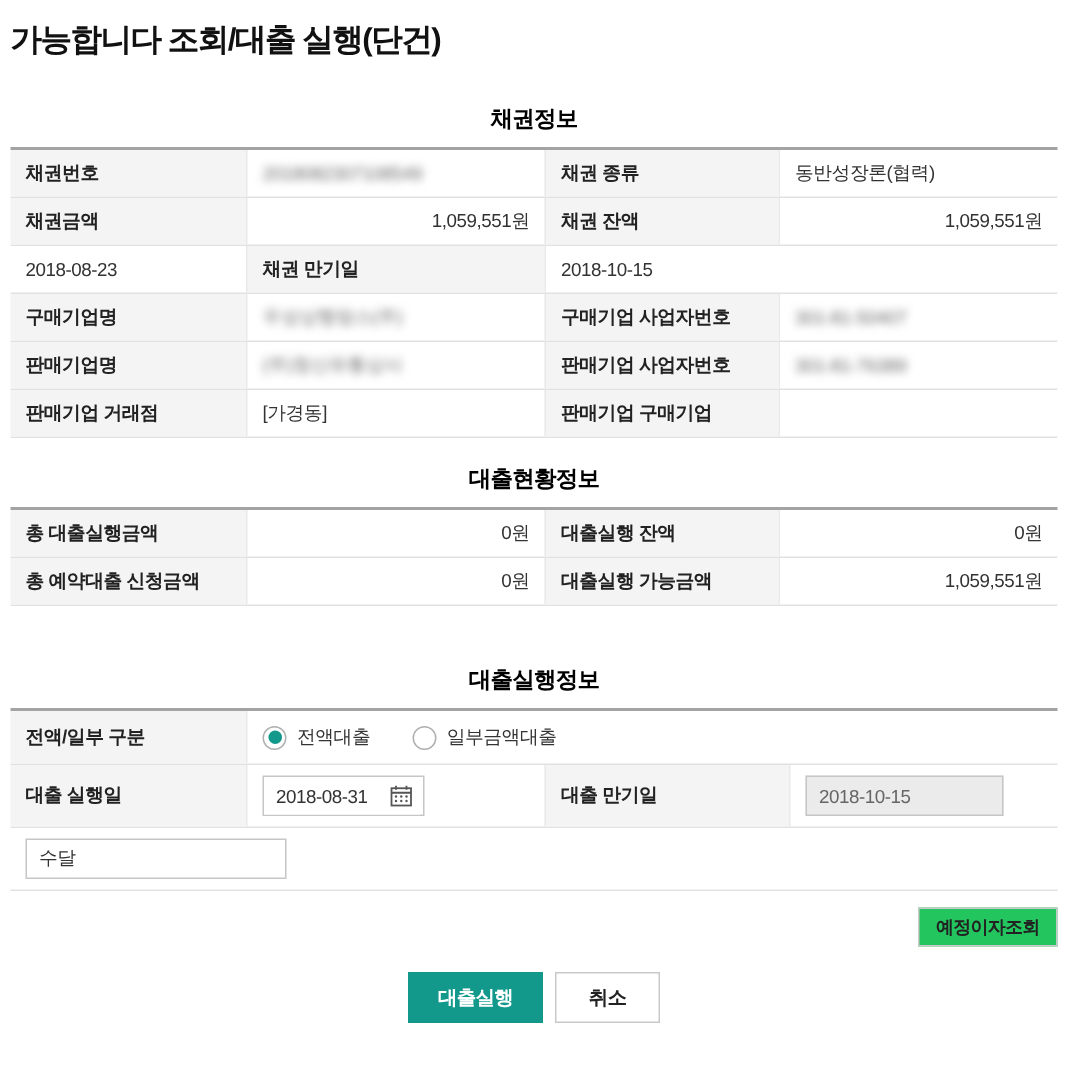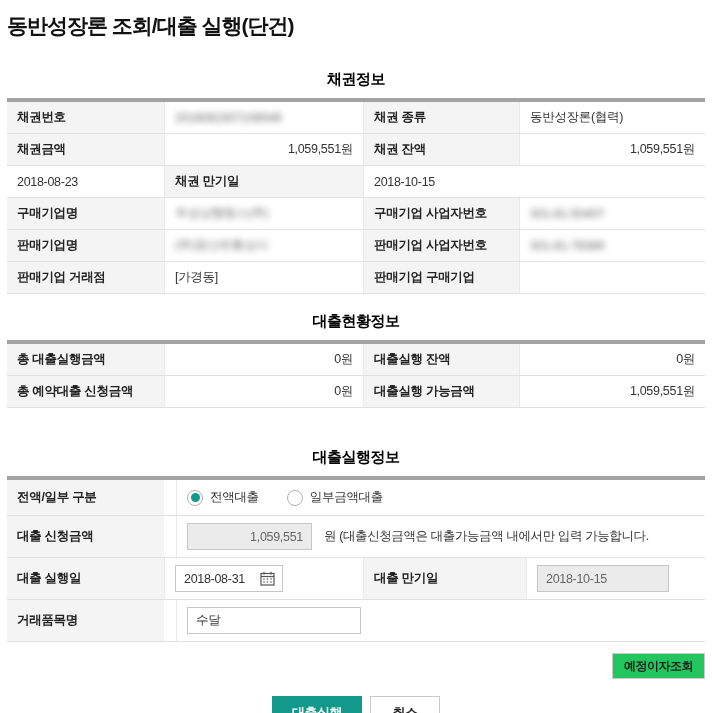--- a/index.html
+++ b/index.html
@@ -12,26 +12,26 @@
   .page-title {
     font-size:21px; font-weight:bold; letter-spacing:-1px;
     margin:4px 0 30px 0; color:#111;
   }
   .section-heading {
     font-size:15px; font-weight:bold; letter-spacing:-0.5px;
     margin:0 0 9px 0; color:#000000;text-align:center;
   }
   .sec2 { margin-top:18px; }
   .sec3 { margin-top:40px; }
-  .tbl { border-top:4px solid #a3a3a3; width:698px; }
+  .tbl { border-top:2px solid #a3a3a3; width:698px; }
   .row {
     display:grid; grid-template-columns:157px 199px 156px 1fr;
     border-bottom:1px solid #e1e1e1; min-height:31px;
   }
-  .row3 { grid-template-columns:157px 1fr;gap:12px; }
+  .row3 { grid-template-columns:157px 1fr; }
   .row3b { grid-template-columns:157px 199px 163px 1fr; }
   .cell {
     display:flex; align-items:center; padding:2px 10px;
     font-size:12.5px; letter-spacing:-0.3px; border-left:1px solid #e9e9e9;
     min-height:31px;
   }
   .cell:first-child { border-left:none; }
   .lab { background:#f4f4f4; font-weight:bold; color:#222; }
   .val { color:#333; }
   .right { justify-content:flex-end; }
@@ -89,21 +89,21 @@
   }
   .btn-cancel {
     background:#fff; border:1px solid #c9c9c9; color:#222; font-weight:bold;
     font-size:13px; letter-spacing:-0.5px; width:70px; height:34px; cursor:pointer;
     font-family:inherit;
   }
 </style>
 </head>
 <body>
 
-<div class="page-title">동반성장론 조회/대출 실행(단건)</div>
+<div class="page-title">가능합니다 조회/대출 실행(단건)</div>
 
 <div class="section-heading">채권정보</div>
 <div class="tbl">
   <div class="row">
     <div class="cell lab">채권번호</div>
     <div class="cell val">
         <span class="blurred">2018082307108549</span>
       </div>
     <div class="cell lab">채권 종류</div>
     <div class="cell val">동반성장론(협력)</div>
@@ -175,27 +175,20 @@
           <span class="radio-label">전액대출</span>
         </span>
         <span class="radio-opt">
           <span class="radio-circle"></span>
           <span class="radio-label">일부금액대출</span>
         </span>
       </div>
     </div>
   </div>
 
-  <div class="row row3 taller">
-    <div class="cell lab">대출 신청금액</div>
-    <div class="cell val">
-      <input class="txt amount-input disabled" disabled="" value="1,059,551" style="">
-      <span class="note">원 (대출신청금액은 대출가능금액 내에서만 입력 가능합니다.</span>
-    </div>
-  </div>
 
   <div class="row row3b taller">
     <div class="cell lab">대출 실행일</div>
     <div class="cell val">
       <span class="datewrap">
         <input value="2018-08-31" style="">
         <button class="cal-btn">
           <svg width="15" height="15" viewBox="0 0 15 15">
             <rect x="1" y="2.5" width="13" height="11.5" fill="none" stroke="#555" stroke-width="1.2"></rect>
             <line x1="1" y1="5.5" x2="14" y2="5.5" stroke="#555" stroke-width="1.2"></line>
@@ -211,21 +204,20 @@
         </button>
       </span>
     </div>
     <div class="cell lab">대출 만기일</div>
     <div class="cell val">
       <input class="txt maturity-input disabled" disabled="" value="2018-10-15" style="">
     </div>
   </div>
 
   <div class="row row3 taller">
-    <div class="cell lab">거래품목명</div>
     <div class="cell val">
       <input class="txt item-input" value="수달" style="">
     </div>
   </div>
 </div>
 
 <div class="interest-row">
   <button class="btn-outline">예정이자조회</button>
 </div>
 

